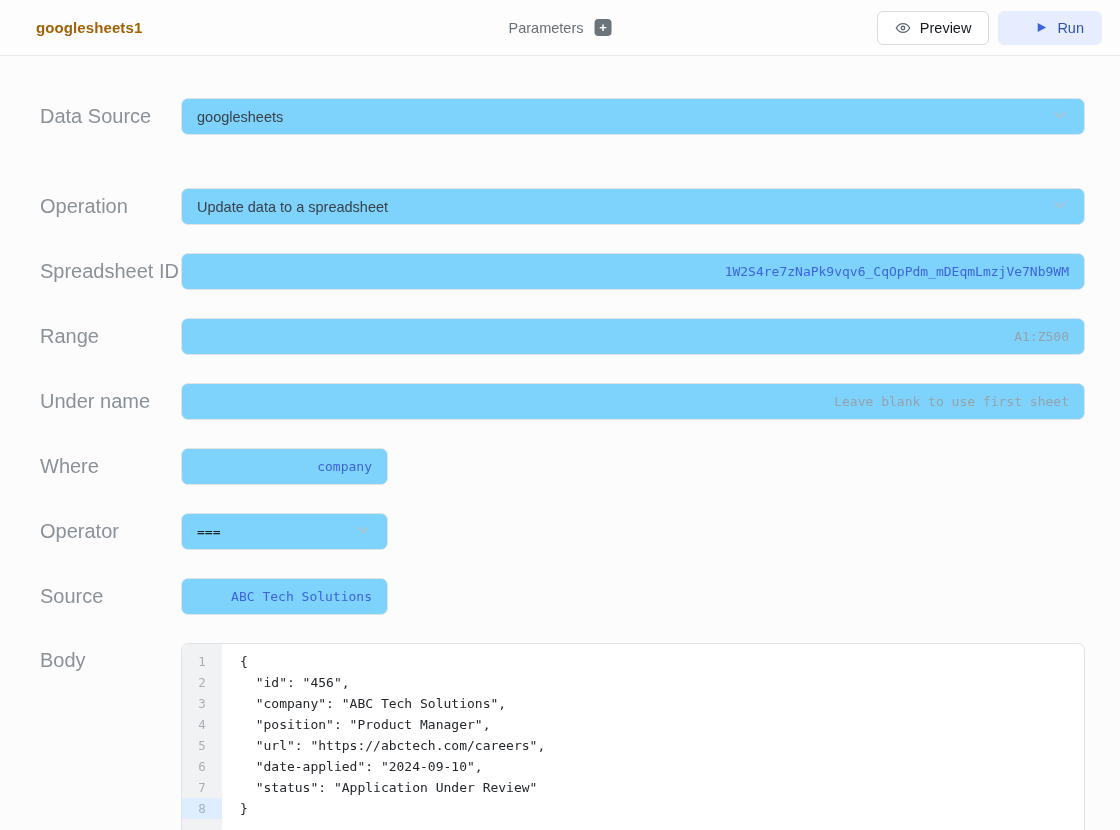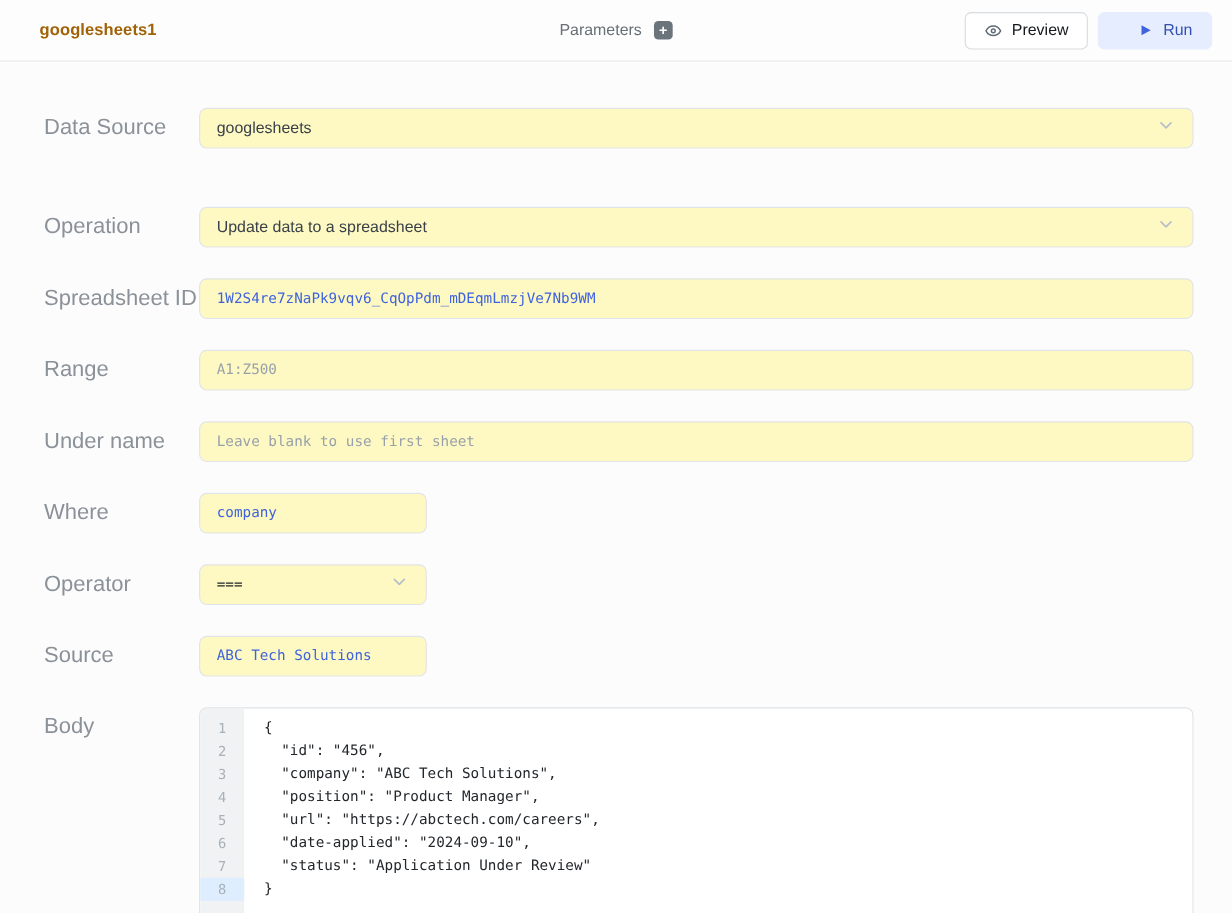--- a/index.html
+++ b/index.html
@@ -22,29 +22,29 @@
          font-size:14.5px; cursor:pointer; padding:0 17px; }
   .btn-preview { background:#ffffff; border:1px solid #d8dcdf; color:#15191d; }
   .btn-run { background:#e6edfe; border:1px solid #e6edfe; color:#3451b2; font-weight:500;padding-left:36px; }
   .btn svg { display:block; }
 
   
   .content { padding:42px 35px 0 40px; }
   .row { display:flex; align-items:center; margin-bottom:28px; }
   .row.first { margin-bottom:53px; }
   .row-label { flex:0 0 141px; font-size:20px; color:#8a9199; }
-  .field { flex:1; height:37px; background:#fef9c3; border:1px solid #e0e4e7; border-radius:7px;
+  .field { flex:1; height:37px; background:#7dd3fc; border:1px solid #e0e4e7; border-radius:7px;
            display:flex; align-items:center; padding:4px 15px; min-width:0; }
   .field.narrow { flex:0 0 207px; }
   .select { justify-content:space-between; cursor:pointer; }
   .select-text { font-size:14.5px; color:#3a4148; }
   .select-text.mono { font-family:"DejaVu Sans Mono", monospace; font-size:13px; color:#1b1f24; }
   .chevron { flex:0 0 auto; margin-left:8px; }
   input.text-input { width:100%; height:100%; border:none; outline:none; background:transparent;
-                     font-family:"DejaVu Sans Mono", monospace; font-size:13px; color:#3e63dd; }
+                     font-family:"DejaVu Sans Mono", monospace; font-size:13px; color:#3e63dd;text-align:right; }
   input.text-input::placeholder { color:#98a1aa; opacity:1; }
 
   
   .editor-row { align-items:flex-start; margin-bottom:0; }
   .editor-row .row-label { padding-top:6px; }
   .editor { flex:1; border:1px solid #e0e4e7; border-radius:7px 7px 0 0; background:#ffffff;
             display:flex; height:215px; overflow:hidden; cursor:text; }
   .gutter { flex:0 0 40px; background:#f0f2f4; padding-top:7px; }
   .ln { height:21px; line-height:21px; text-align:center; font-family:"DejaVu Sans Mono", monospace;
         font-size:12.5px; color:#a9b1b8; border-radius:2px; }

